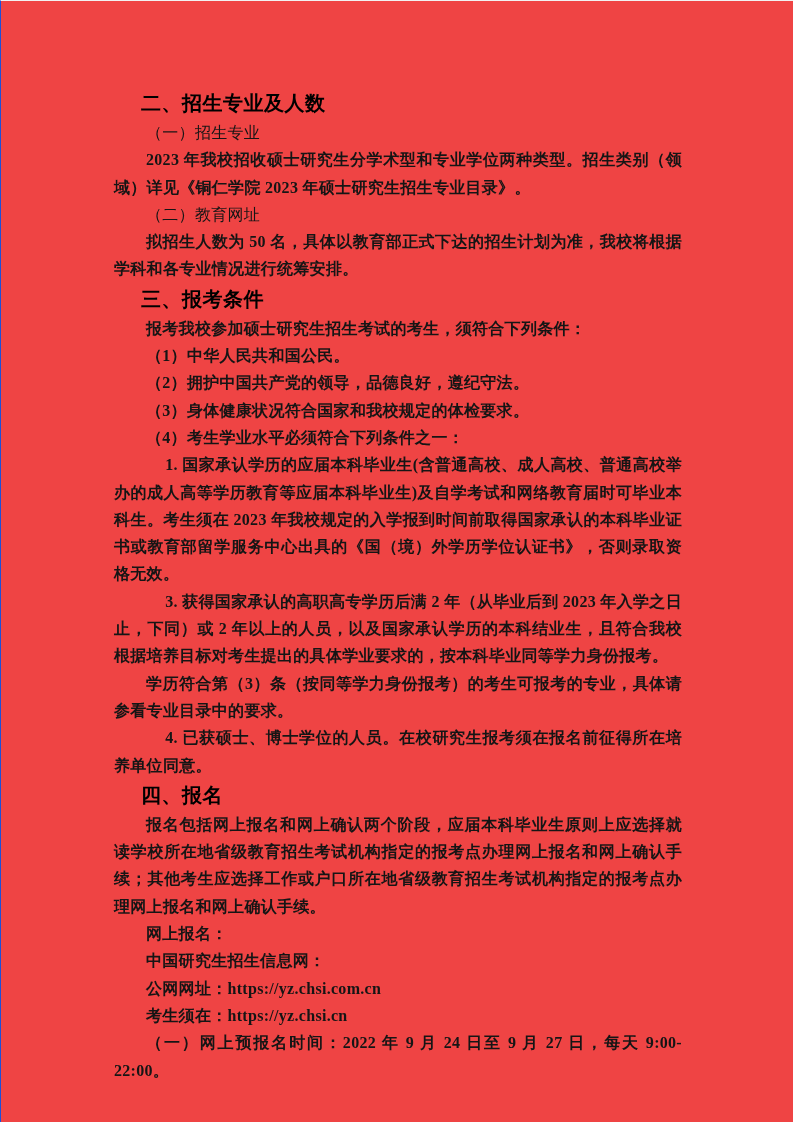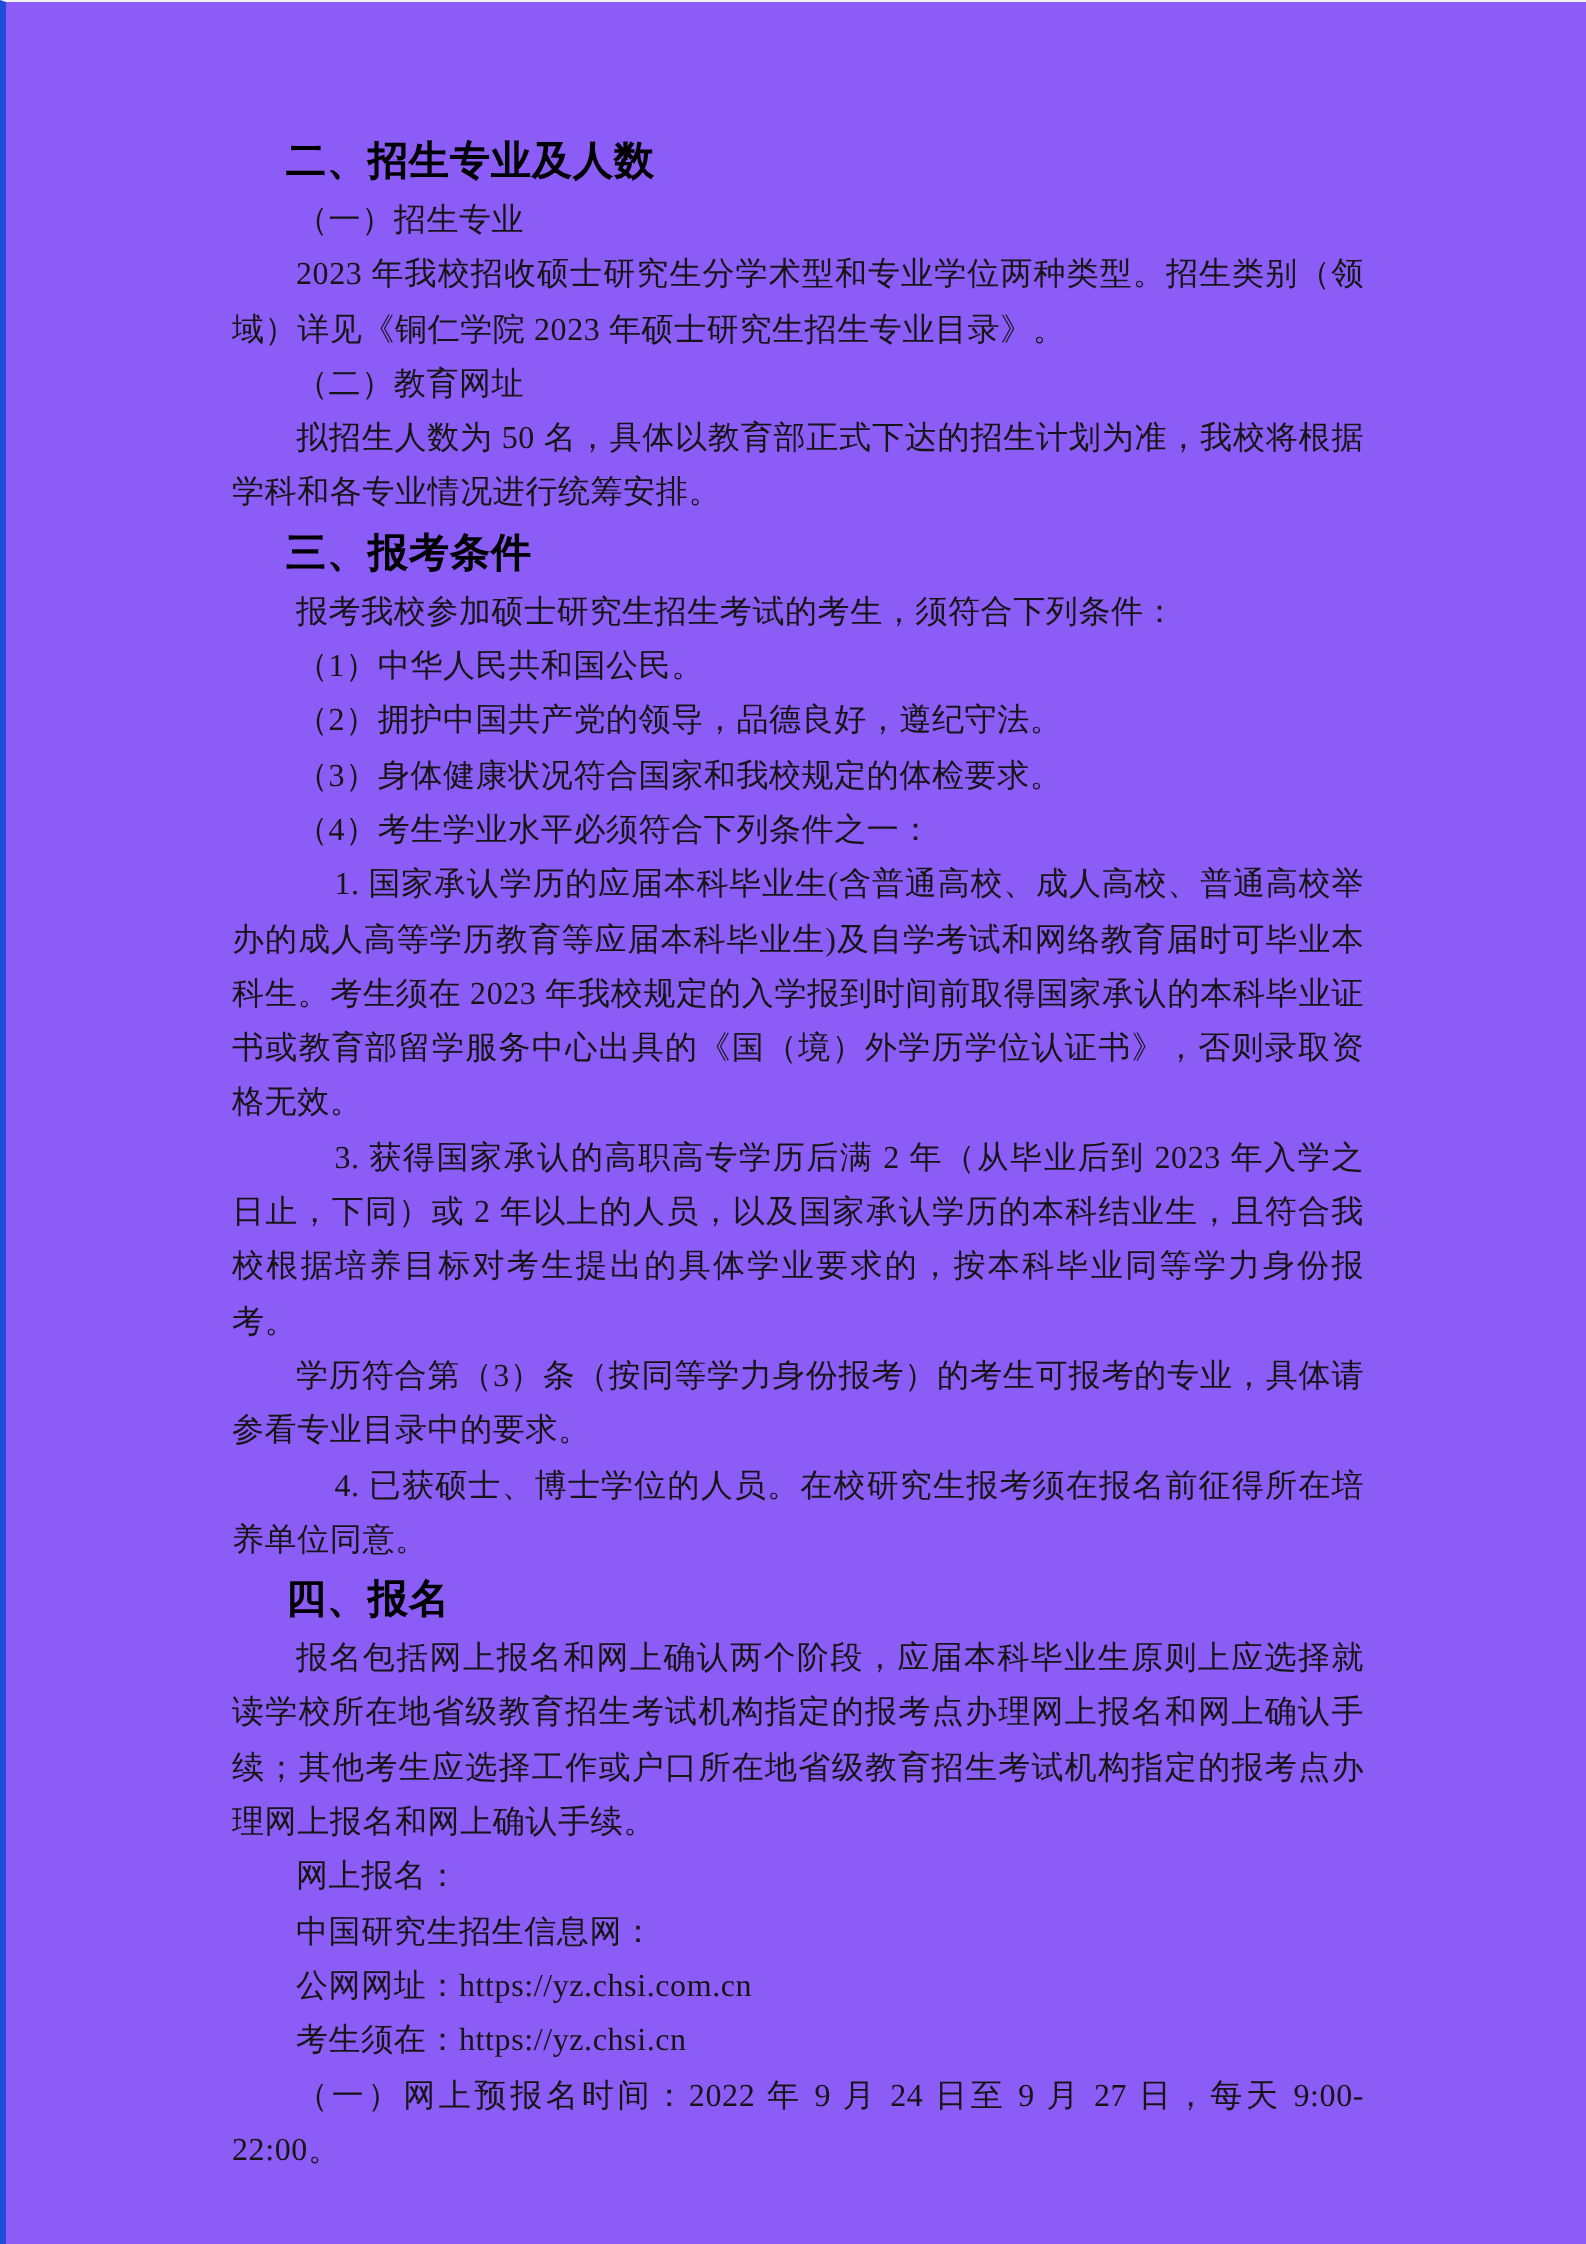--- a/index.html
+++ b/index.html
@@ -5,35 +5,36 @@
   html, body {
     margin: 0;
     padding: 0;
     background: #ffffff;
   }
   .page {
     position: relative;
     width: 793px;
     height: 1122px;
     box-sizing: border-box;
-    background: #8b5cf6;
-    border-left: 3px solid #1d4ed8;
+    background: #ef4444;
+    border-left: 1px solid #1d4ed8;
     border-top: 1px solid #f2f2f2;
-    padding: 64px 111px 0 113px;
+    padding: 86px 111px 0 113px;
     color: #151515;
     font-family: "Liberation Serif", "DejaVu Serif", serif;
     font-size: 16px;
     overflow: hidden;
   }
   .page p {
     margin: 0;
     line-height: 27.3px;
     text-align: justify;
     text-indent: 2em;
     letter-spacing: 0.3px;
+    font-weight: bold;
   }
   .page h2 {
     margin: 1px 0 1px 0;
     line-height: 30px;
     font-size: 20px;
     font-weight: 700;
     font-family: "Liberation Sans", "DejaVu Sans", sans-serif;
     color: #000000;
     text-indent: 27px;
     letter-spacing: 0.5px;

